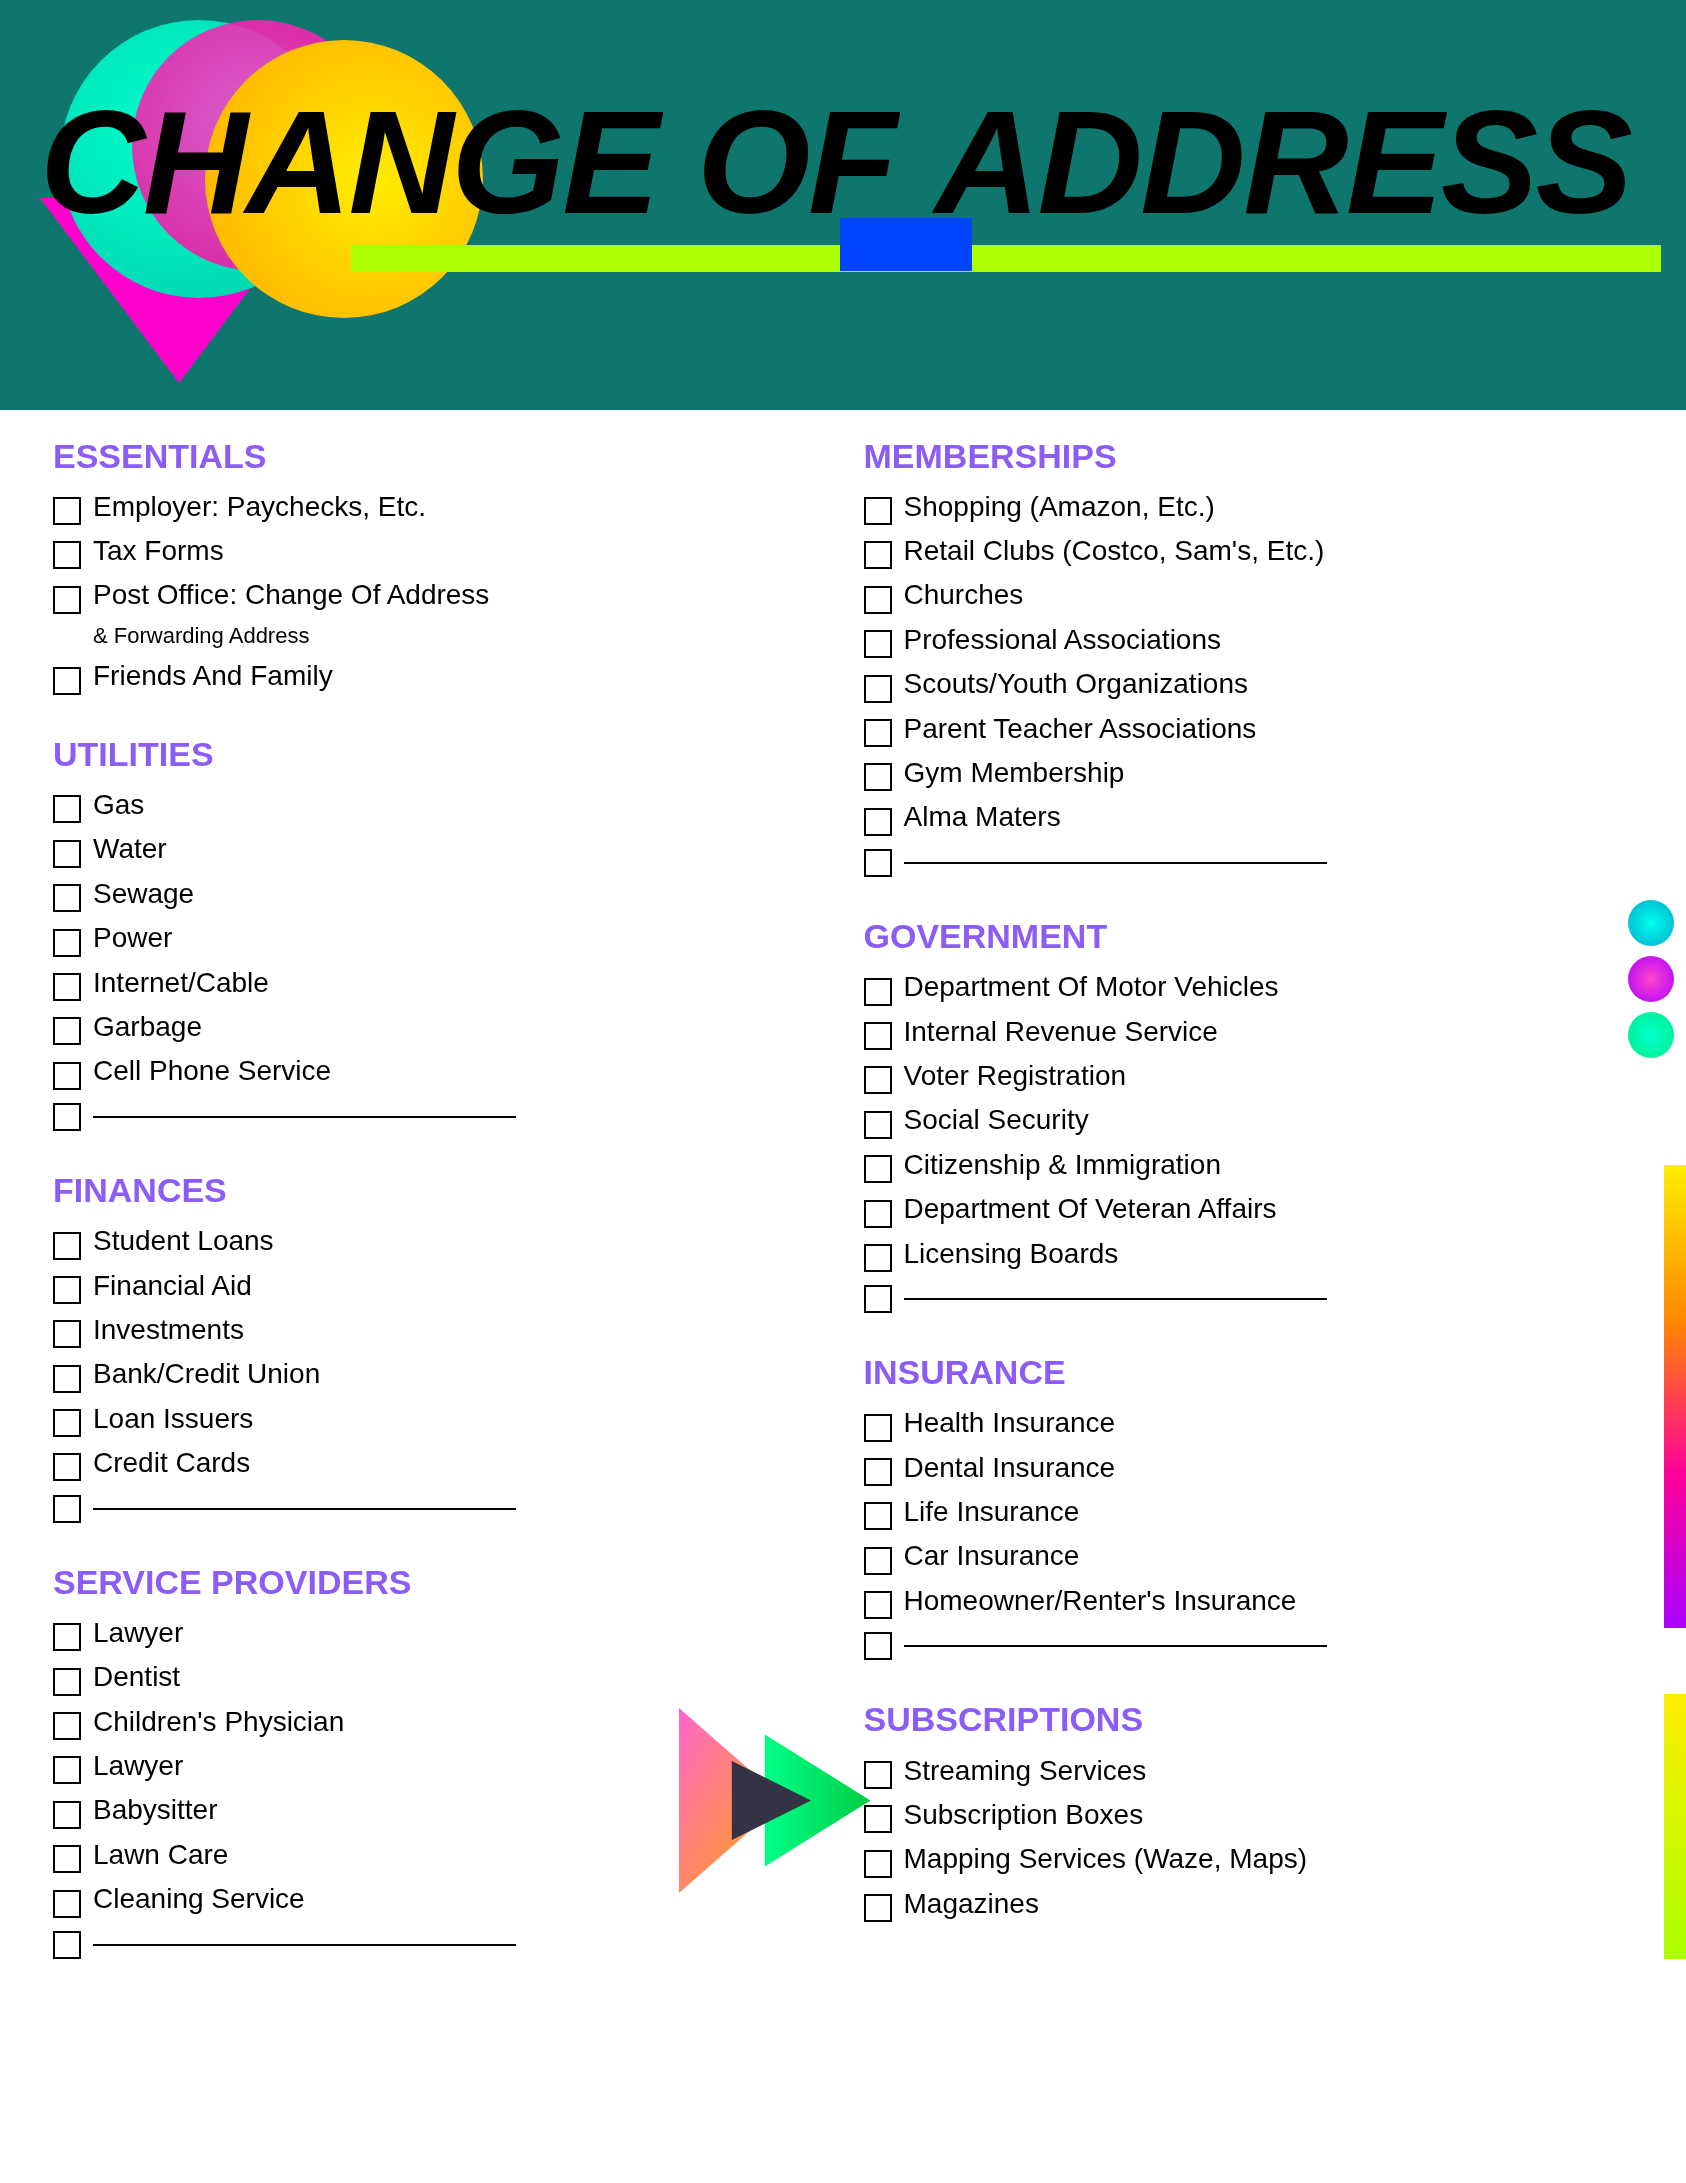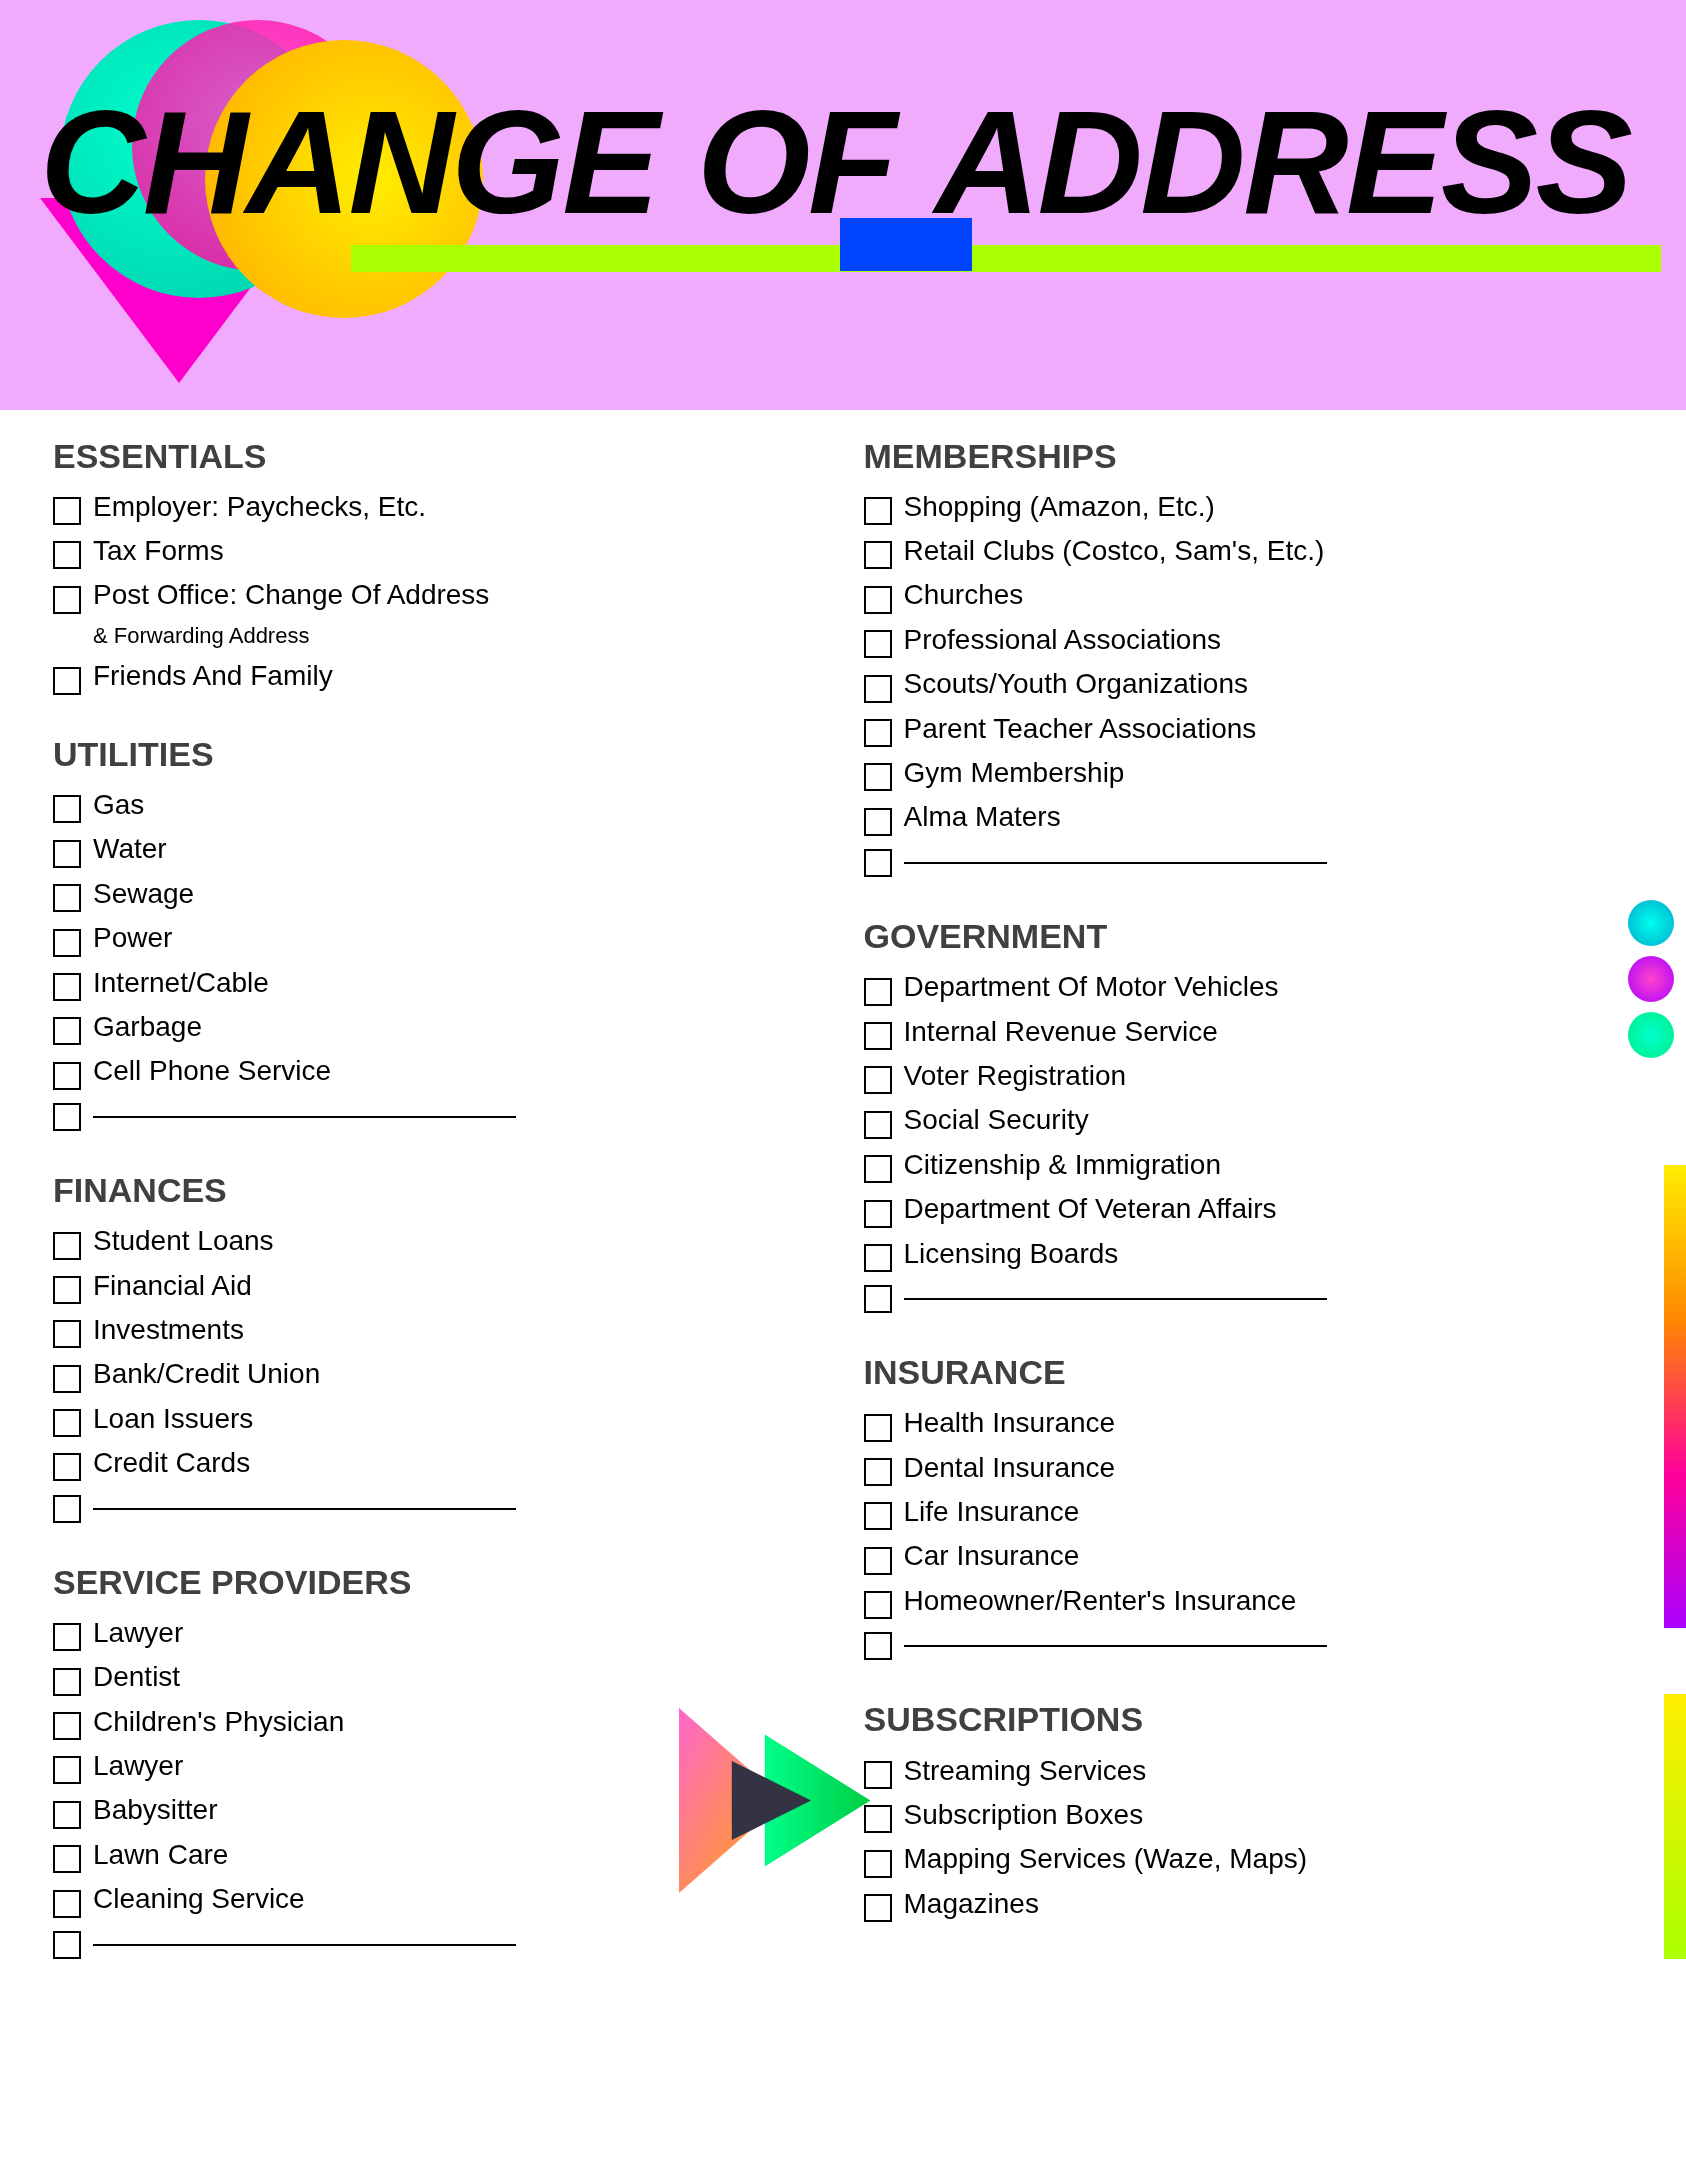--- a/index.html
+++ b/index.html
@@ -11,21 +11,21 @@
       font-family: Arial, Helvetica, sans-serif;
       position: relative;
       overflow-x: hidden;
     }
 
     
     .header-area {
       position: relative;
       width: 100%;
       height: 410px;
-      background: #f0abfc;
+      background: #0f766e;
     }
 
     
     .shape-magenta-triangle-left {
       position: absolute;
       left: 40px;
       top: 198px;
       width: 0;
       height: 0;
       border-left: 139px solid transparent;
@@ -145,21 +145,21 @@
       position: relative;
     }
 
     .section {
       margin-bottom: 40px;
     }
 
     .section-title {
       font-size: 34px;
       font-weight: 900;
-      color: #404040;
+      color: #8b5cf6;
       font-family: 'Arial Black', Arial, sans-serif;
       text-transform: uppercase;
       margin-bottom: 13.2px;
     }
 
     .checklist-item {
       display: flex;
       align-items: flex-end;
       margin-bottom: 8px;
       font-size: 28px;

